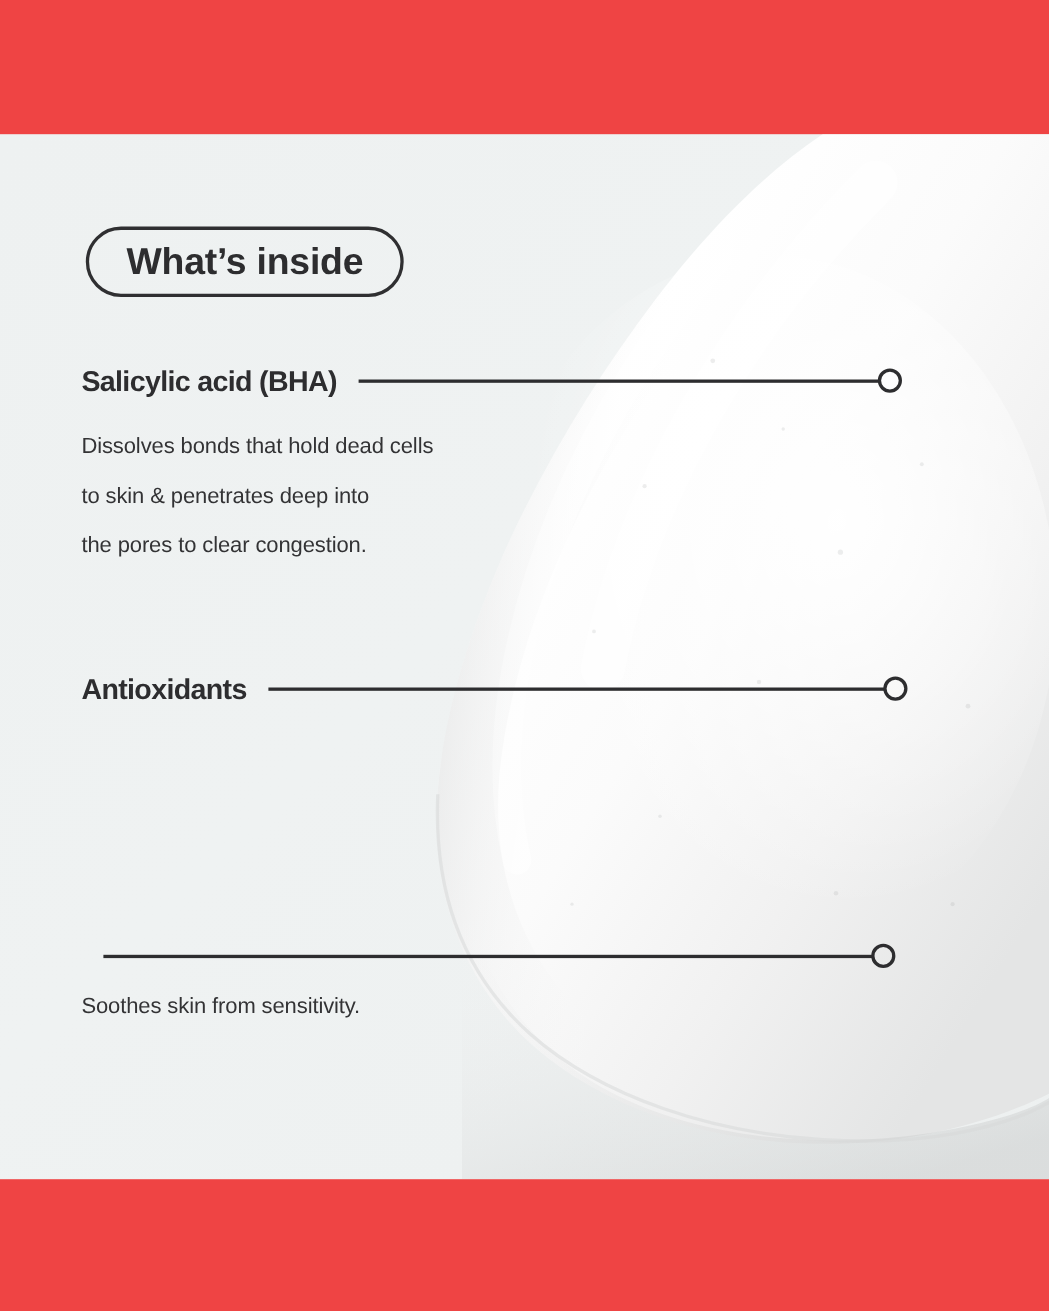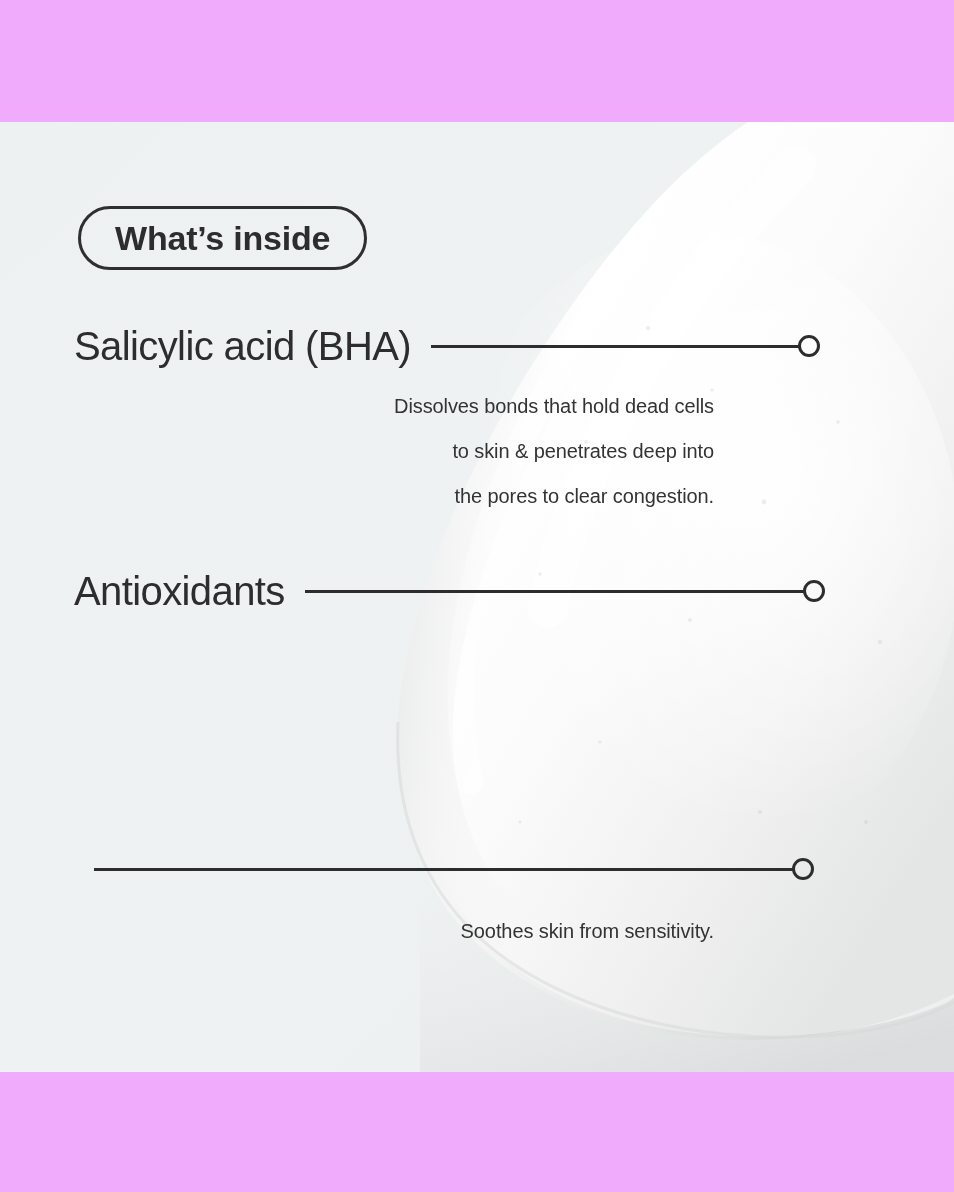--- a/index.html
+++ b/index.html
@@ -14,22 +14,21 @@
     overflow: hidden;
     font-family: "Liberation Sans", sans-serif;
     -webkit-font-smoothing: antialiased;
   }
 
   
   #stage {
     position: relative;
     width: 954px;
     height: 1192px;
-    background: #f0abfc;
-    text-align: right;
+    background: #ef4444;
   }
 
   
   #panel {
     position: absolute;
     left: 0;
     top: 122px;
     width: 954px;
     height: 950px;
     background: linear-gradient(135deg, #eef1f1 0%, #eff2f2 45%, #edf0f0 100%);
@@ -77,31 +76,31 @@
     white-space: nowrap;
   }
 
   
   .ingredient {
     position: absolute;
     left: 74px;
     width: 830px;
   }
   .ing-1 { top: 200px; }
-  .ing-2 { top: 445px; }
+  .ing-2 { top: 480px; }
   .ing-3 { top: 723px; }
 
   .ing-head-row {
     display: flex;
     align-items: center;
     height: 48px;
   }
   .ing-title {
-    font-size: 40px;
-    font-weight: 400;
+    font-size: 26px;
+    font-weight: 700;
     letter-spacing: -0.6px;
     color: #2d2d2f;
     white-space: nowrap;
     line-height: 1;
   }
   .leader {
     flex: 1 1 auto;
     display: flex;
     align-items: center;
     margin-left: 20px;
@@ -130,21 +129,21 @@
   .ing-body {
     margin-top: 14px;
     font-size: 20px;
     font-weight: 400;
     line-height: 45px;
     color: #333335;
     letter-spacing: -0.1px;
     max-width: 640px;
     white-space: pre-line;
   }
-  .ing-3 .ing-body { margin-top: 16px; }
+  .ing-3 .ing-body { margin-top: 0; }
 </style>
 </head>
 <body>
 
 <div id="stage">
 
   <div id="panel">
 
     <svg id="swatch-art" viewBox="0 0 954 950" preserveAspectRatio="none" aria-hidden="true">
       <defs>

